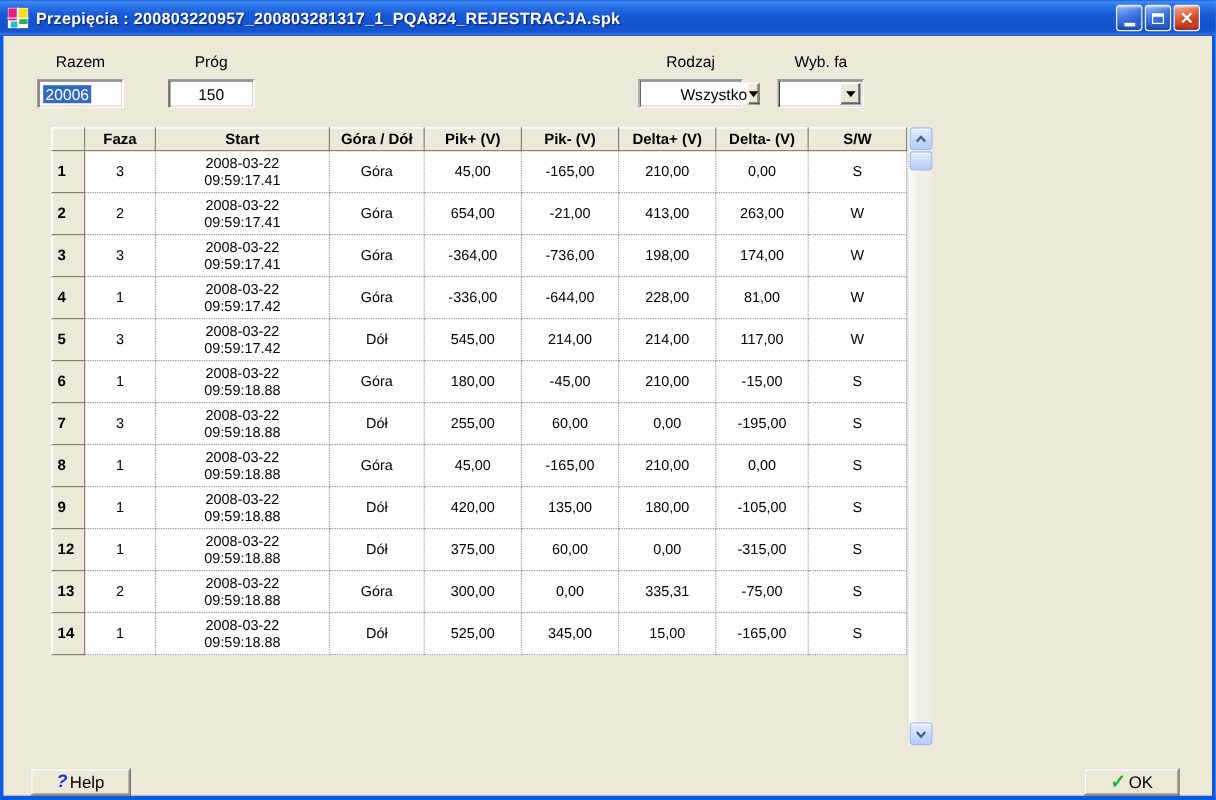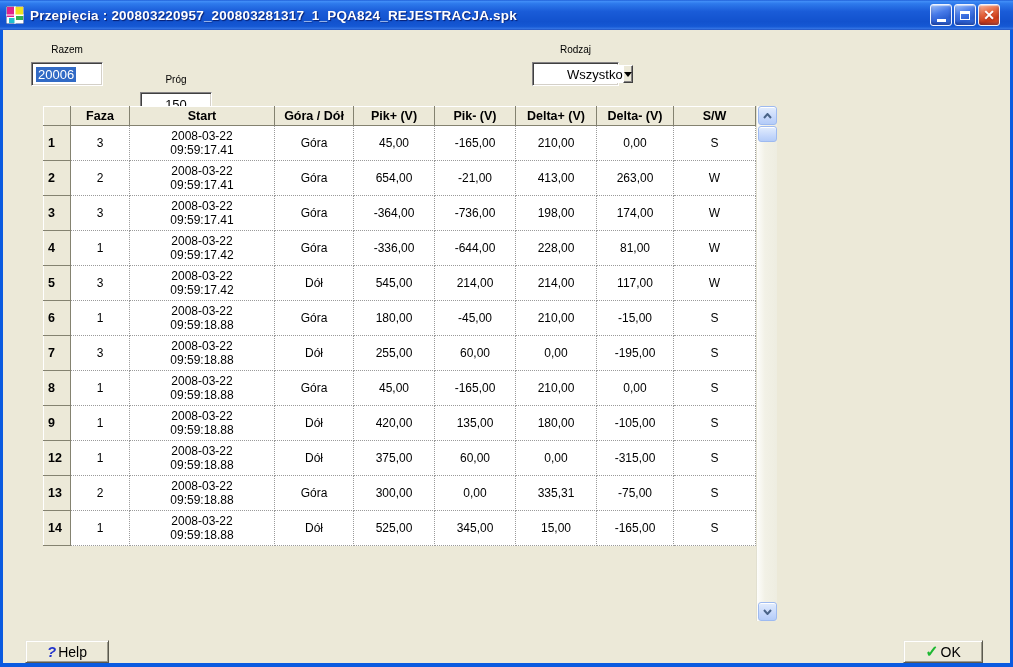--- a/index.html
+++ b/index.html
@@ -37,21 +37,21 @@
   }
   .glyph-min { width:9px; height:3px; background:#fff; margin-top:10px; }
   .glyph-max { width:10px; height:9px; border:1px solid #fff; border-top-width:3px; background:transparent; }
   .glyph-close { color:#fff; font-weight:bold; font-size:14px; line-height:1; text-shadow:0 1px 1px rgba(100,0,0,.4); }
 
   
   .client { position:absolute; left:0; top:30px; width:1007px; height:633px; background:#ECE9D8; }
 
   
   .filter-group { position:absolute; text-align:center; }
-  .filter-label { font-size:10px; color:#000; margin-bottom:7px; display:block; }
+  .filter-label { font-size:13px; color:#000; margin-bottom:7px; display:block; }
   .field, .combo {
     height:24px; background:#fff; font-size:13px;
     border:1px solid; border-color:#848284 #fff #fff #848284;
     box-shadow: inset 1px 1px 0 #404040, inset -1px -1px 0 #D4D0C8;
   }
   .field { display:flex; align-items:center; padding:0 4px; }
   .field.centered { justify-content:center; }
   .selected-text { background:#316AC5; color:#fff; padding:0 2px; }
   .combo { display:flex; align-items:stretch; padding:2px; }
   .combo-value { flex:1; display:flex; align-items:center; padding-left:3px; font-size:13px; background:#fff;margin-left:29px; }
@@ -140,37 +140,46 @@
 
   <div class="client">
 
     <div class="filter-group" style="left:28px; top:14px; width:72px;">
       <span class="filter-label">Razem</span>
       <div class="field">
         <span class="selected-text">20006</span>
       </div>
     </div>
 
-    <div class="filter-group" style="left:137px; top:14px; width:72px;margin-top:30px;">
+    <div class="filter-group" style="left:137px; top:14px; width:72px;">
       <span class="filter-label">Próg</span>
       <div class="field centered">
         <span>150</span>
       </div>
     </div>
 
     <div class="filter-group" style="left:529px; top:14px; width:87px;">
       <span class="filter-label">Rodzaj</span>
       <div class="combo">
         <span class="combo-value">Wszystko</span>
         <span class="combo-btn">
             <span class="tri-down"></span>
           </span>
       </div>
     </div>
 
+    <div class="filter-group" style="left:645px; top:14px; width:72px;">
+      <span class="filter-label">Wyb. fa</span>
+      <div class="combo">
+        <span class="combo-value"></span>
+        <span class="combo-btn">
+            <span class="tri-down"></span>
+          </span>
+      </div>
+    </div>
 
     <div class="grid-wrap">
       <table class="grid">
         <colgroup>
           <col style="width:27px">
             <col style="width:59px">
             <col style="width:145px">
           <col style="width:79px">
             <col style="width:81px">
             <col style="width:81px">

